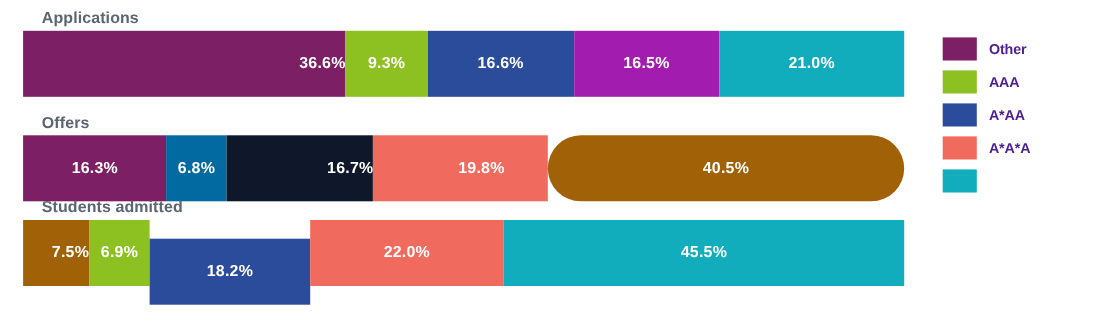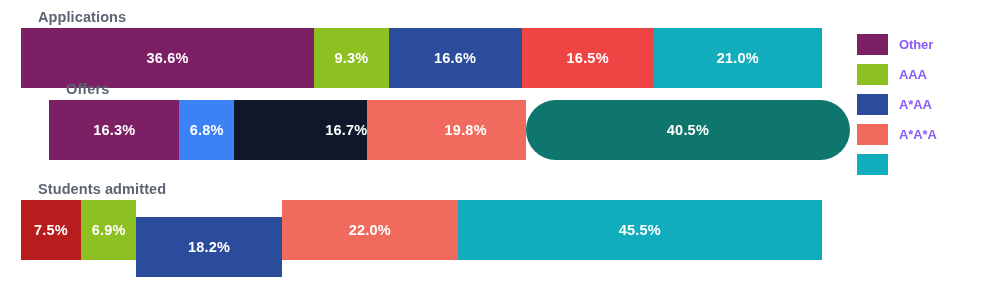--- a/index.html
+++ b/index.html
@@ -24,21 +24,21 @@
     top: 0;
     width: 801px;
     height: 290px;
   }
   .bar-group {
     position: absolute;
     left: 0;
     width: 801px;
   }
   .group-1 { top: 8px; }
-  .group-2 { top: 80px; margin-left: 28px; }
+  .group-2 { top: 103px; }
   .group-3 { top: 180px; }
 
   .group-label {
     font-size: 14.5px;
     font-weight: bold;
     color: #5b6672;
     letter-spacing: 0.1px;
     line-height: 19px;
     padding-left: 17px;
     white-space: nowrap;
@@ -79,78 +79,78 @@
   }
   .legend-swatch {
     width: 31px;
     height: 21px;
     flex: 0 0 31px;
   }
   .legend-label {
     margin-left: 11px;
     font-size: 13px;
     font-weight: bold;
-    color: #8b5cf6;
+    color: #4c1d95;
     white-space: nowrap;
     letter-spacing: -0.1px;
   }
 </style>
 </head>
 <body>
 
 <div id="chart-root">
 
   <div class="plot-area">
 
     <div class="bar-group group-1">
       <div class="group-label">Applications</div>
       <div class="bar">
-        <div class="segment" style="flex: 0 0 36.6%; background-color: rgb(125, 31, 100);">
+        <div class="segment" style="flex: 0 0 36.6%; background-color: rgb(125, 31, 100); justify-content: flex-end;">
           <span class="segment-label">36.6%</span>
         </div>
         <div class="segment" style="flex: 0 0 9.3%; background-color: rgb(141, 192, 33);">
           <span class="segment-label">9.3%</span>
         </div>
         <div class="segment" style="flex: 0 0 16.6%; background-color: rgb(43, 75, 155);">
           <span class="segment-label">16.6%</span>
         </div>
-        <div class="segment" style="flex: 0 0 16.5%; background-color: #ef4444;">
+        <div class="segment" style="flex: 0 0 16.5%; background-color: #a21caf;">
           <span class="segment-label">16.5%</span>
         </div>
         <div class="segment" style="flex: 0 0 21%; background-color: rgb(18, 173, 188);">
           <span class="segment-label">21.0%</span>
         </div>
       </div>
     </div>
 
     <div class="bar-group group-2">
       <div class="group-label">Offers</div>
       <div class="bar">
         <div class="segment" style="flex: 0 0 16.2837%; background-color: rgb(125, 31, 100);">
           <span class="segment-label">16.3%</span>
         </div>
-        <div class="segment" style="flex: 0 0 6.79321%; background-color: #3b82f6;">
+        <div class="segment" style="flex: 0 0 6.79321%; background-color: #0369a1;">
           <span class="segment-label">6.8%</span>
         </div>
         <div class="segment" style="flex: 0 0 16.6833%; background-color: #0f172a; justify-content: flex-end;">
           <span class="segment-label">16.7%</span>
         </div>
         <div class="segment" style="flex: 0 0 19.7802%; background-color: rgb(240, 106, 94); padding-left: 38px;">
           <span class="segment-label">19.8%</span>
         </div>
-        <div class="segment" style="flex: 0 0 40.4595%; background-color: #0f766e; border-radius: 30px;">
+        <div class="segment" style="flex: 0 0 40.4595%; background-color: #a16207; border-radius: 30px;">
           <span class="segment-label">40.5%</span>
         </div>
       </div>
     </div>
 
     <div class="bar-group group-3">
       <div class="group-label">Students admitted</div>
       <div class="bar">
-        <div class="segment" style="flex: 0 0 7.49251%; background-color: #b91c1c;">
+        <div class="segment" style="flex: 0 0 7.49251%; background-color: #a16207; justify-content: flex-end;">
           <span class="segment-label">7.5%</span>
         </div>
         <div class="segment" style="flex: 0 0 6.89311%; background-color: rgb(141, 192, 33);">
           <span class="segment-label">6.9%</span>
         </div>
         <div class="segment" style="flex: 0 0 18.1818%; background-color: rgb(43, 75, 155); margin-top: 17px;">
           <span class="segment-label">18.2%</span>
         </div>
         <div class="segment" style="flex: 0 0 21.978%; background-color: rgb(240, 106, 94);">
           <span class="segment-label">22.0%</span>

